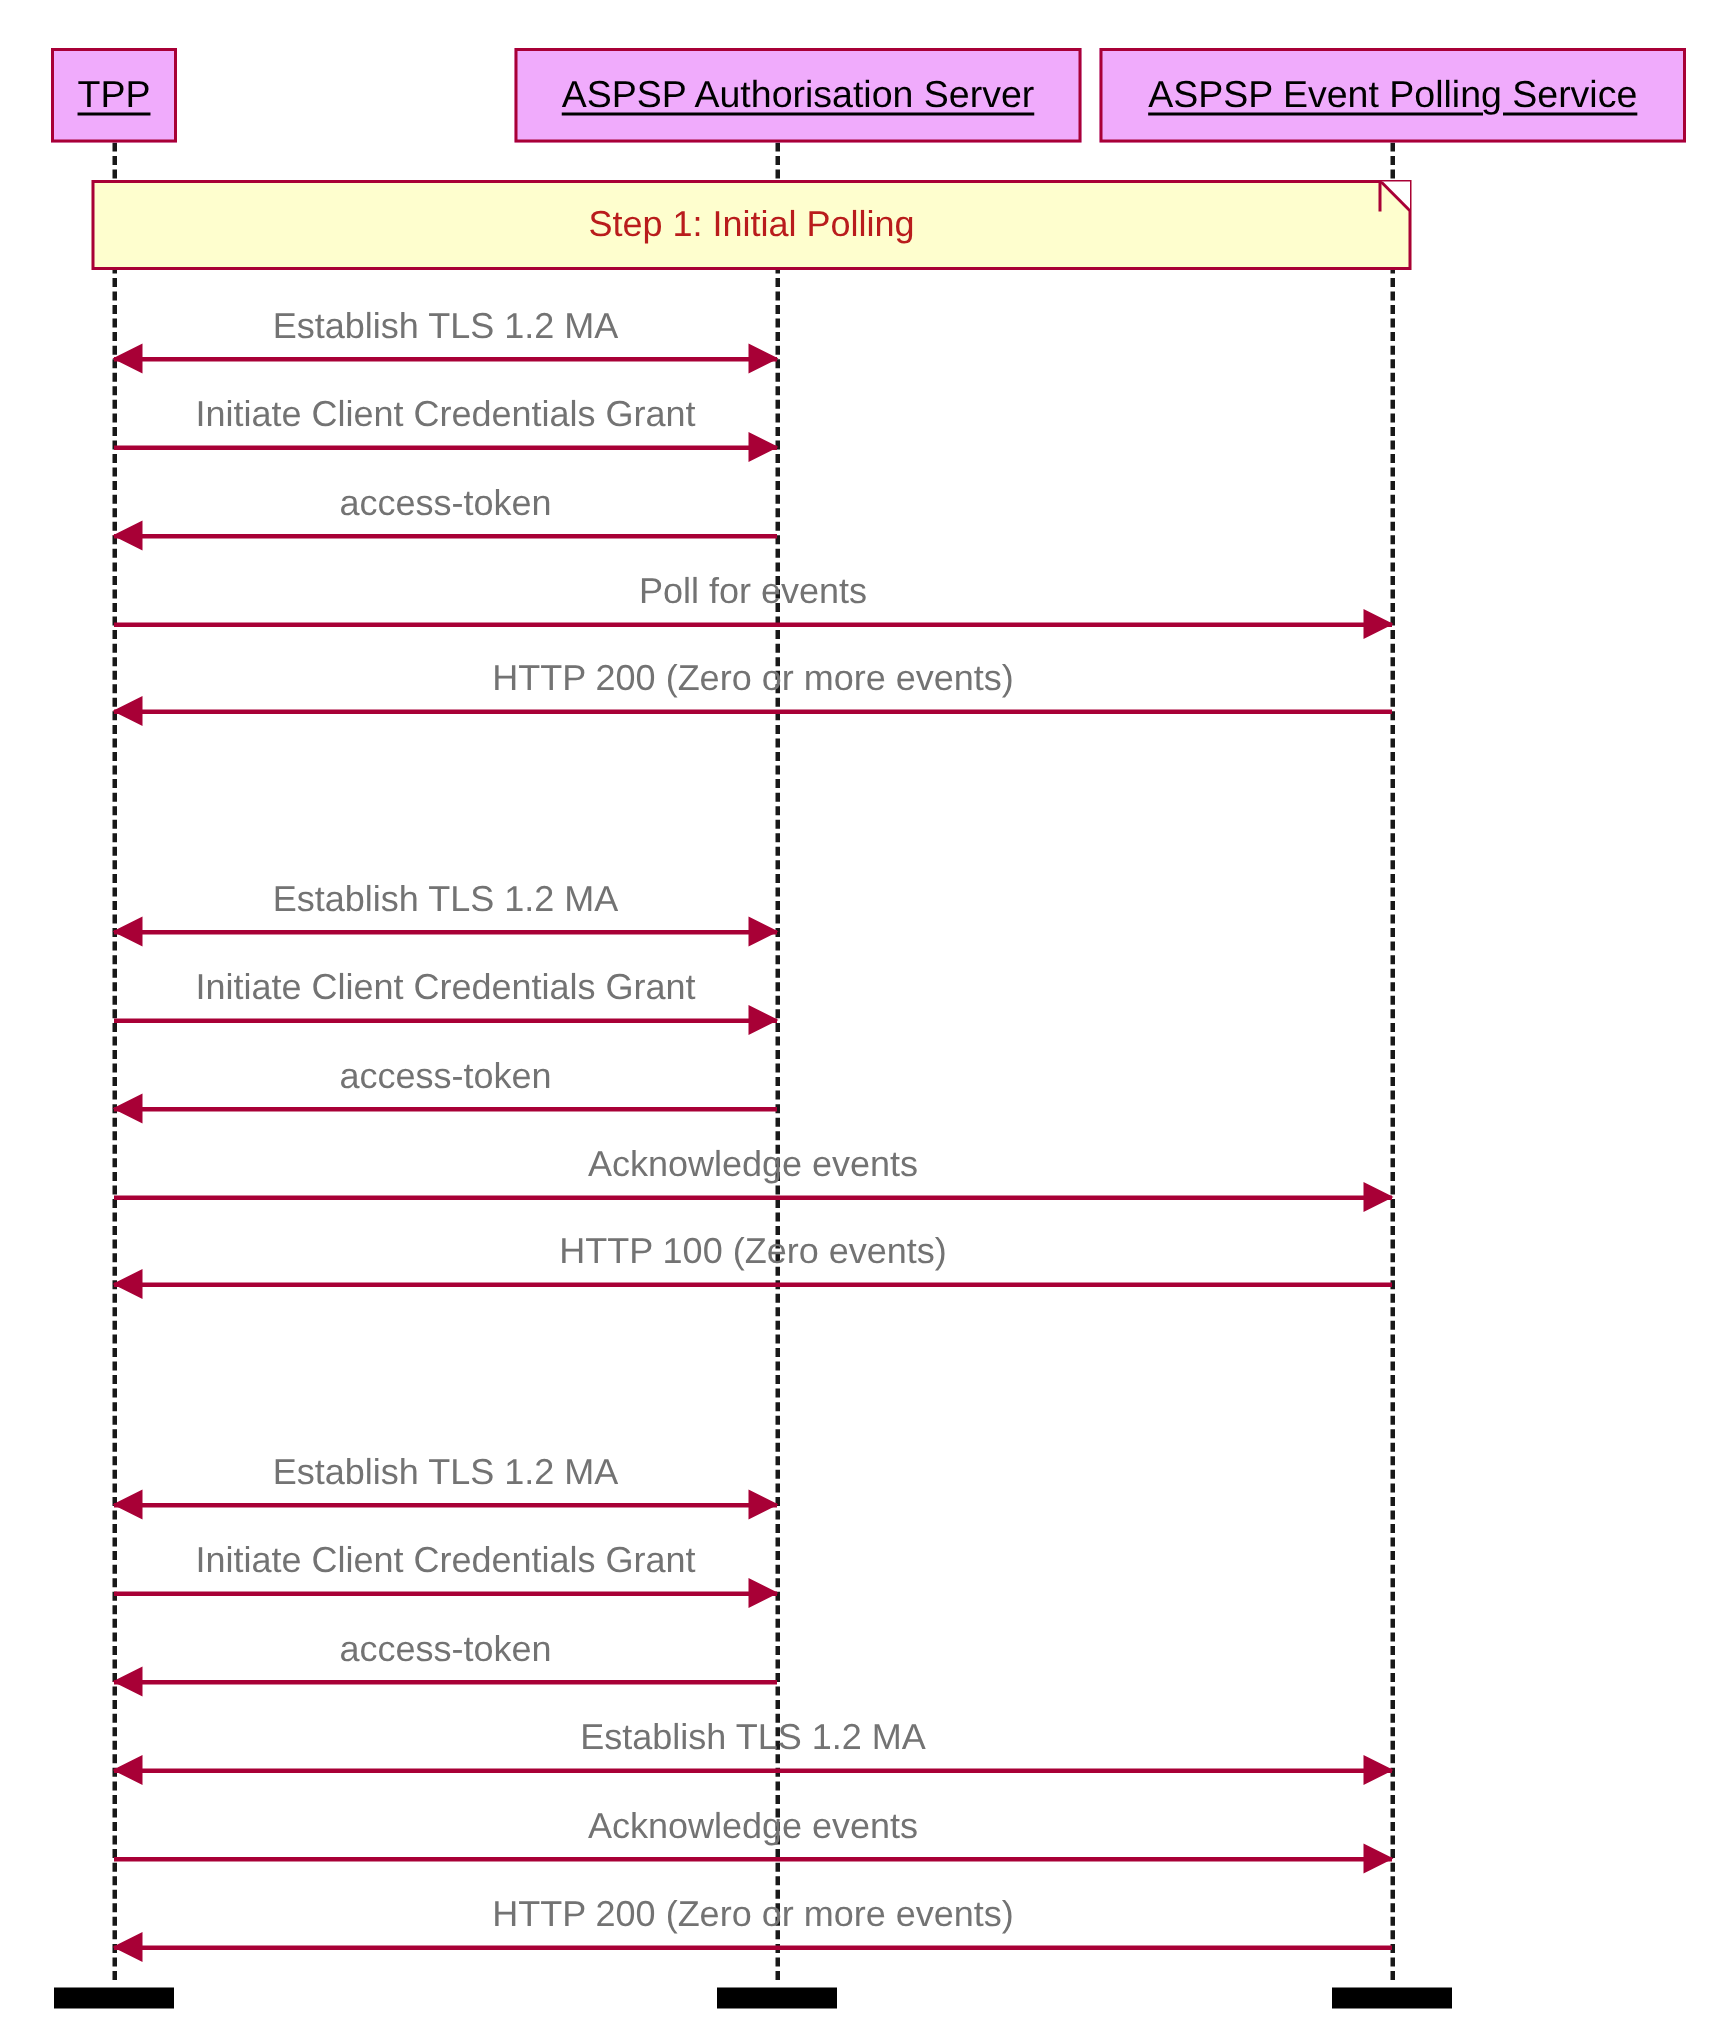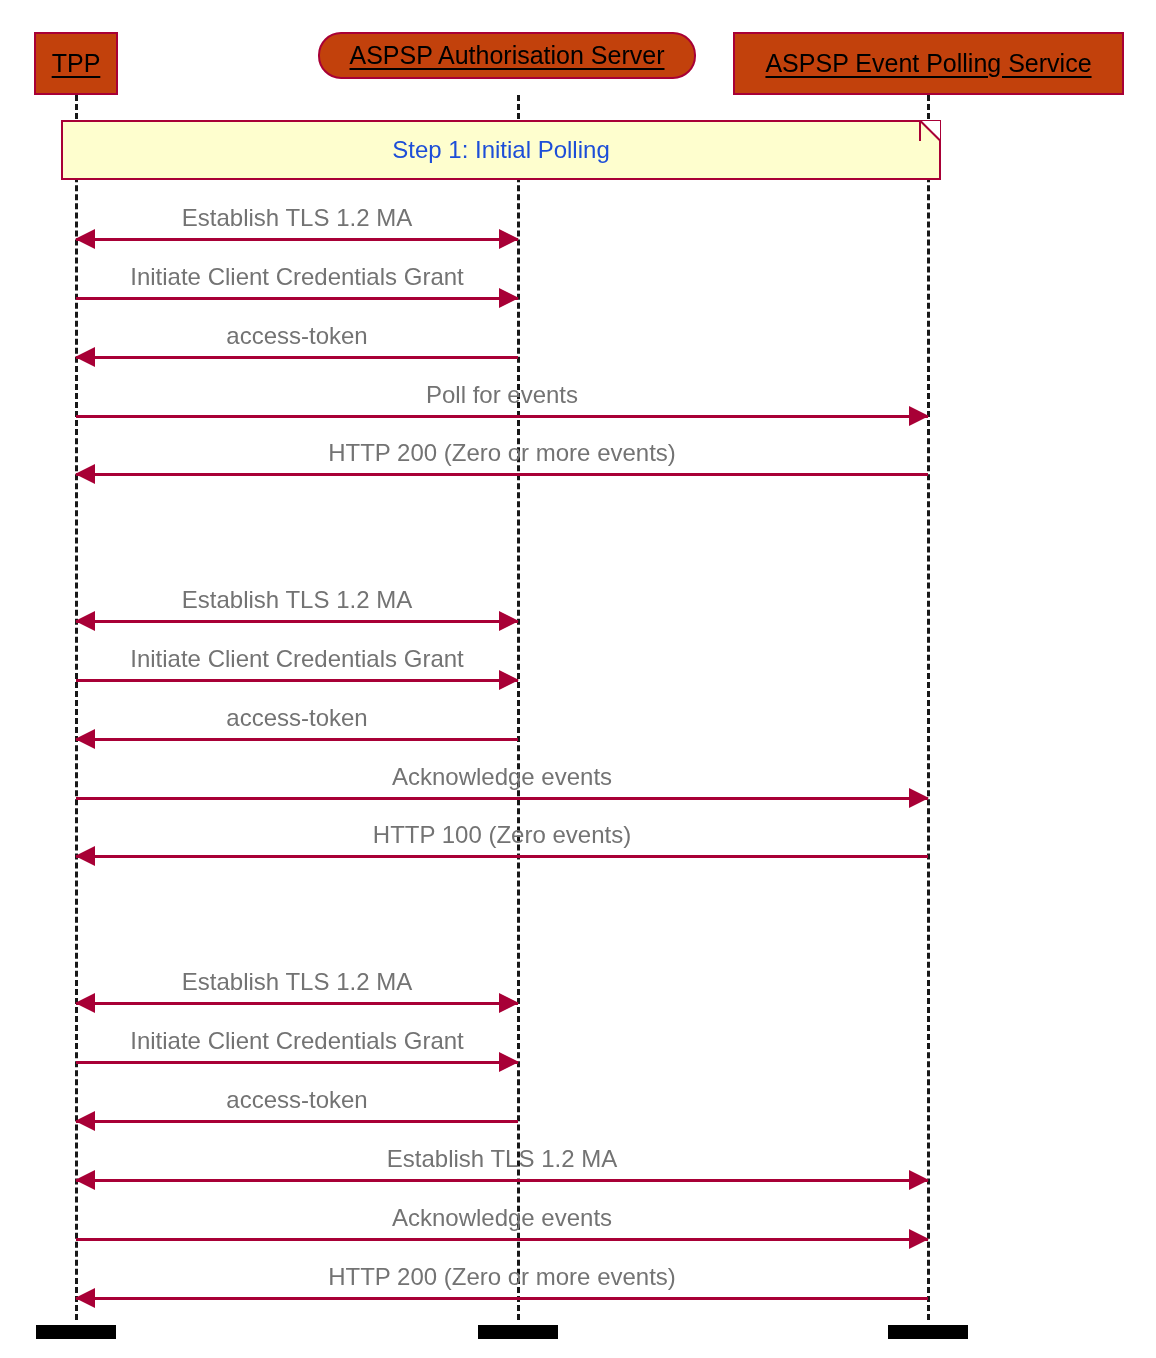--- a/index.html
+++ b/index.html
@@ -17,21 +17,21 @@
     width: 1156px;
     height: 1358px;
     background: #FFFFFF;
     overflow: hidden;
   }
 
   
   .participant {
     position: absolute;
     box-sizing: border-box;
-    background: #c2410c;
+    background: #f0abfc;
     border: 2px solid #A80036;
     display: flex;
     align-items: center;
     justify-content: center;
   }
   .participant .plabel {
     font-size: 25px;
     color: #000000;
     text-decoration: underline;
     text-underline-offset: 4px;
@@ -58,21 +58,21 @@
     position: absolute;
     box-sizing: border-box;
     background: #FEFECE;
     border: 2px solid #A80036;
     display: flex;
     align-items: center;
     justify-content: center;
   }
   .group-note .gtext {
     font-size: 24px;
-    color: #1d4ed8;
+    color: #b91c1c;
     white-space: nowrap;
     line-height: 1;
   }
   
   .group-note .fold-white {
     position: absolute;
     top: -1px;
     right: -1px;
     width: 0;
     height: 0;
@@ -155,21 +155,21 @@
 <div id="diagram">
 
   <div class="lifeline" style="left:75px; top:95px; height:1225px;"></div>
   <div class="lifeline" style="left:517px; top:95px; height:1225px;"></div>
   <div class="lifeline" style="left:927px; top:95px; height:1225px;"></div>
 
   <div class="participant" style="left:34px; top:32px; width:84px; height:63px;">
     <span class="plabel">TPP</span>
   </div>
 
-  <div class="participant" style="left:318px; top:32px; width:378px; height:47px;border-radius:23px;">
+  <div class="participant" style="left:343px; top:32px; width:378px; height:63px;">
     <span class="plabel">ASPSP Authorisation Server</span>
   </div>
 
   <div class="participant" style="left:733px; top:32px; width:391px; height:63px;">
     <span class="plabel">ASPSP Event Polling Service</span>
   </div>
 
   <div class="group-note" style="left:61px; top:120px; width:880px; height:60px;">
     <span class="gtext">Step 1: Initial Polling</span>
     <span class="fold-white"></span>

